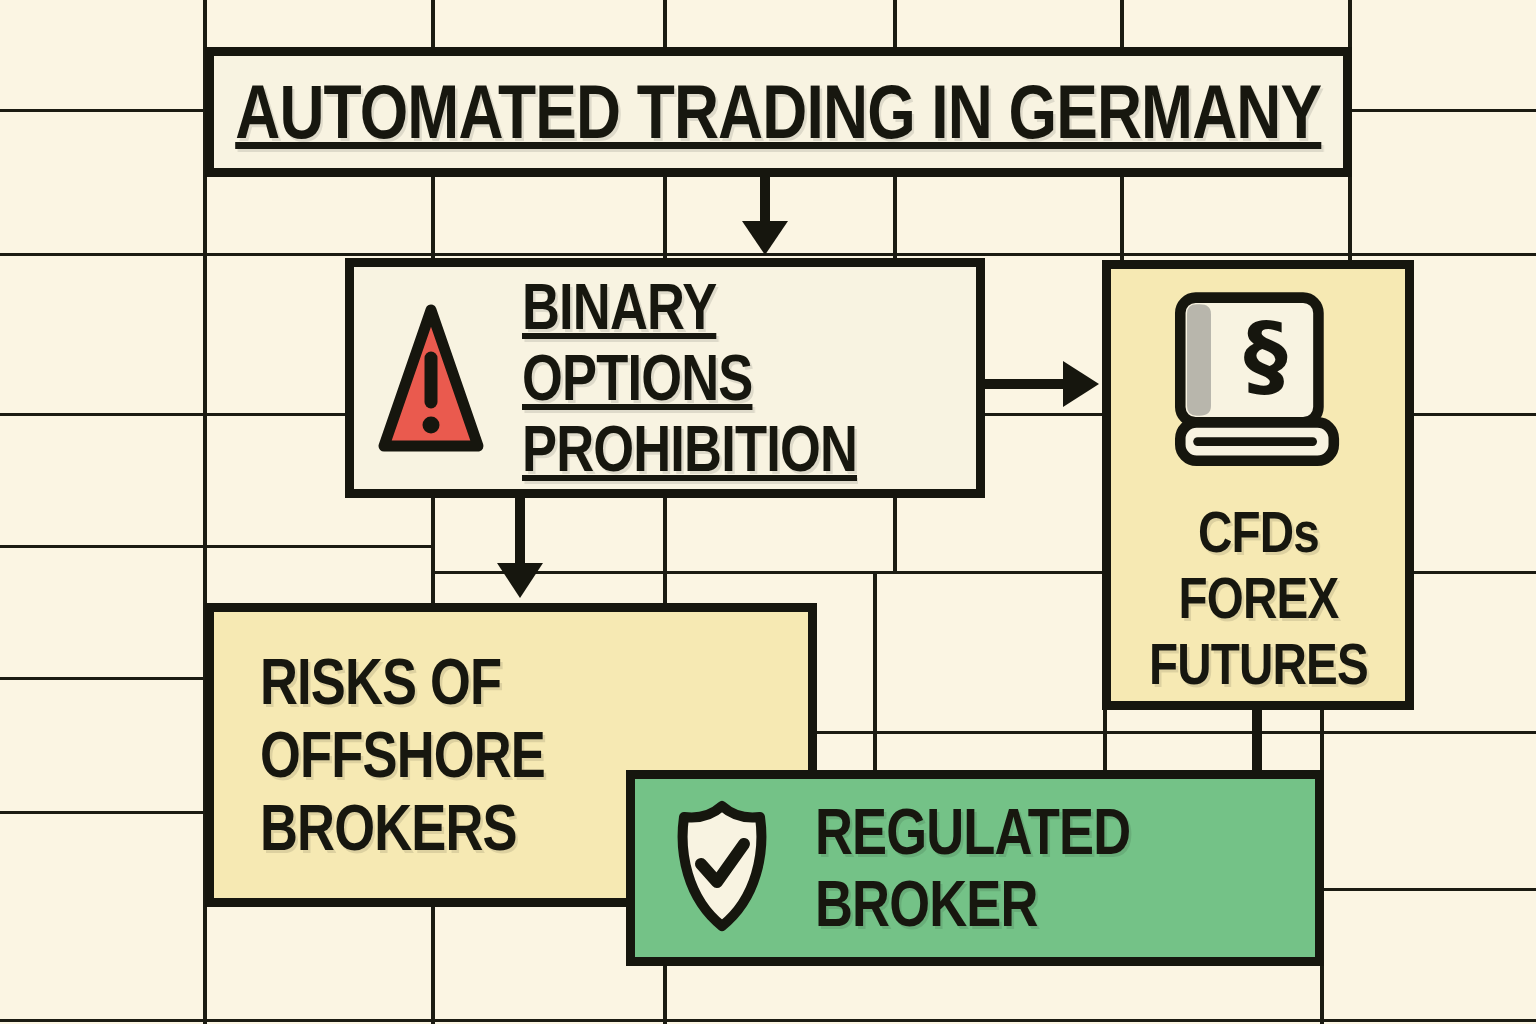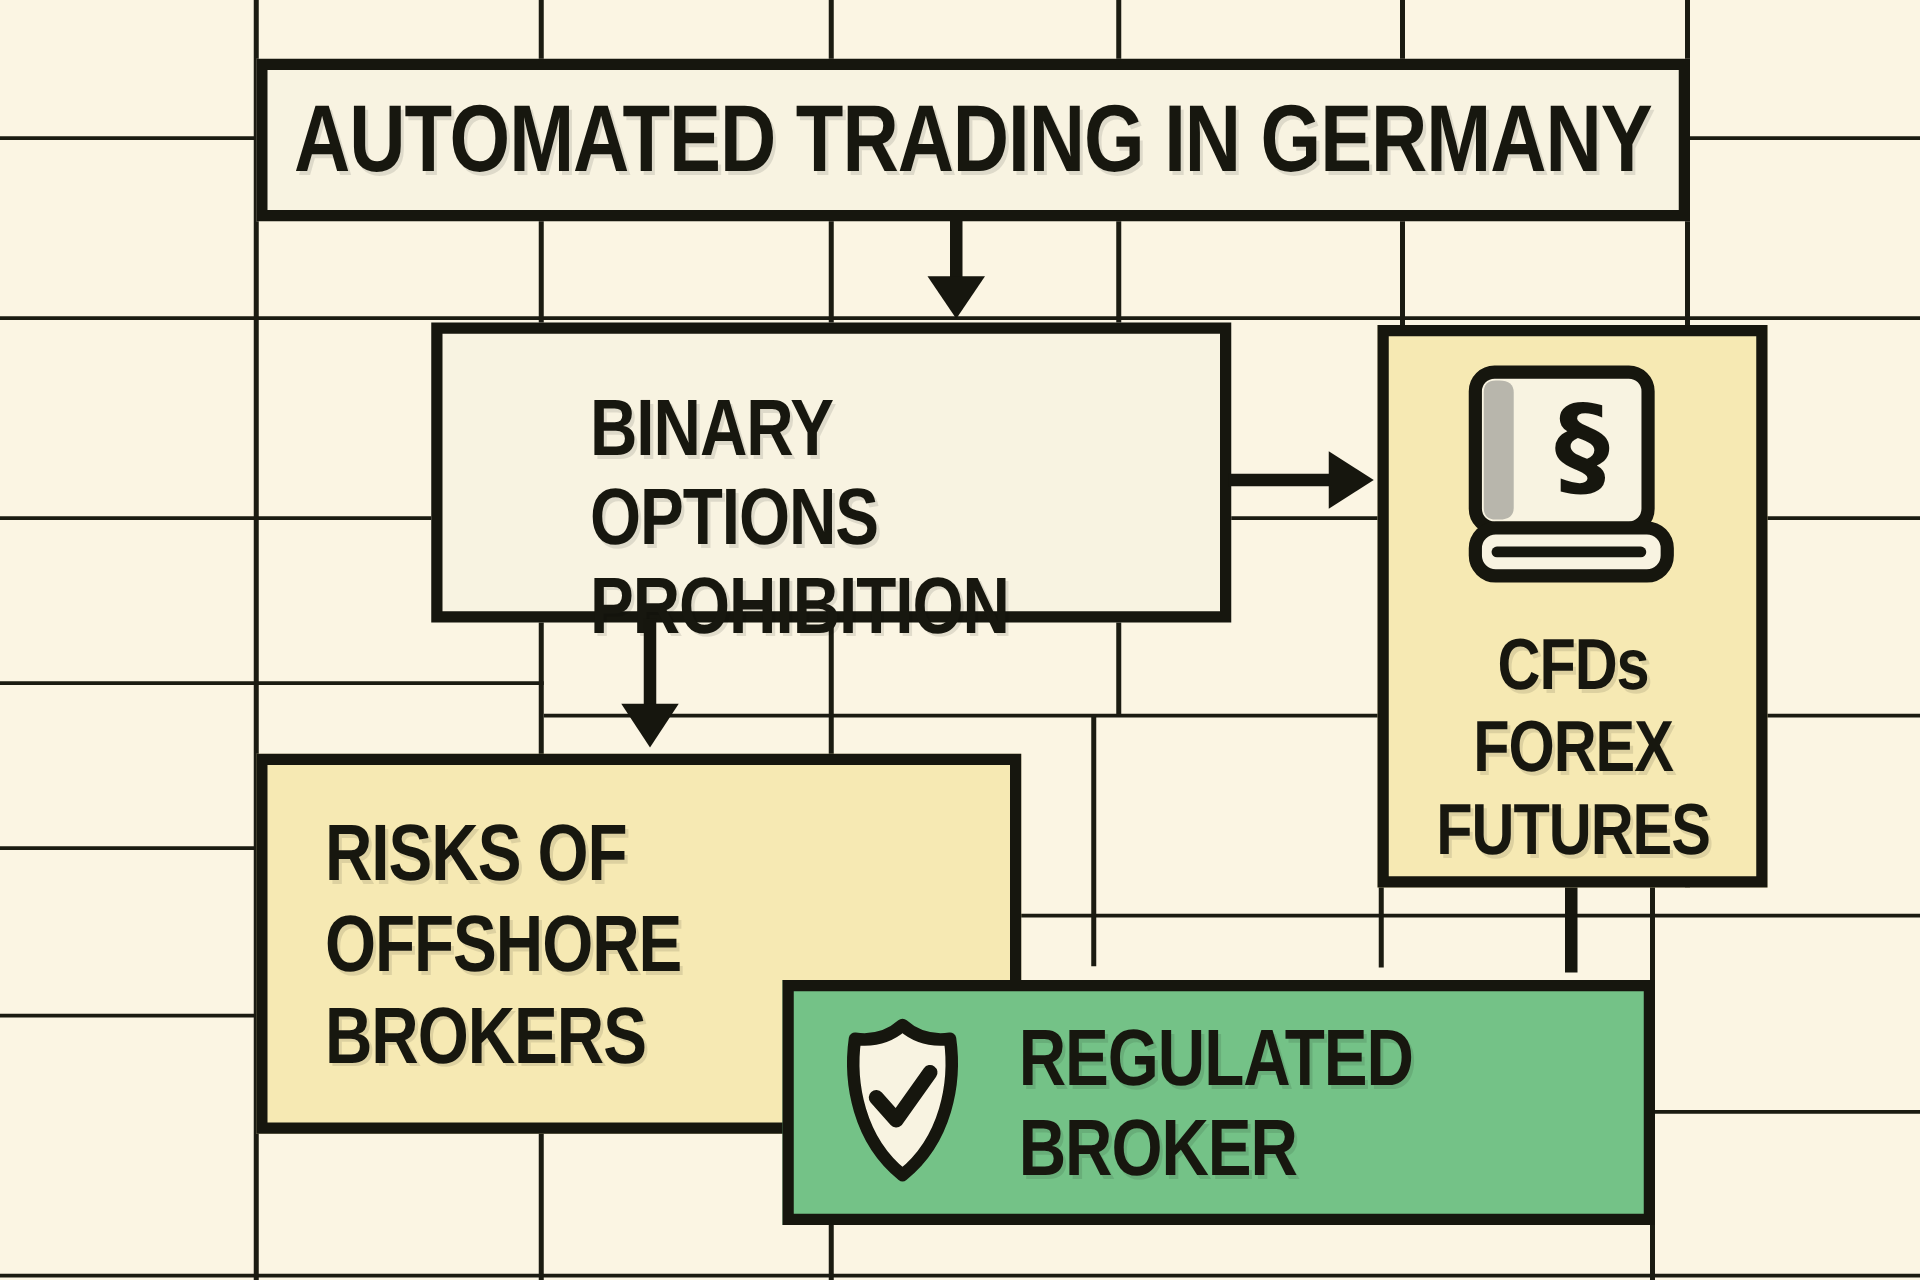--- a/index.html
+++ b/index.html
@@ -10,33 +10,33 @@
   }
   
   .gl{position:absolute;background:#1b1b12;}
   .gl.h{height:3px;}
   .gl.v{width:4px;}
   
   .node{
     position:absolute;border:9px solid #16160e;box-sizing:border-box;
     display:flex;color:#17170f;
   }
-  .cream{background:#f8f3e1;}
+  .cream{background:#f8f3e1;text-decoration:underline;}
   .yellow{background:#f6e9b3;}
-  .green{background:#74c287;margin-top:14px;}
+  .green{background:#74c287;}
   .label{
     font-weight:700;letter-spacing:-1px;
     transform:scaleX(0.82);transform-origin:left center;
     text-shadow:3px 3px 0 rgba(0,0,0,0.10);
     line-height:1;white-space:nowrap;
   }
   .label div{margin:0;}
   #title-box{left:205px;top:47px;width:1147px;height:130px;align-items:center;justify-content:center;}
   #title-box .label{font-size:76px;transform-origin:center;}
-  #binary-box{left:345px;top:258px;width:640px;height:240px;align-items:center;padding-left:22px;gap:36px;flex-direction:column;}
+  #binary-box{left:345px;top:258px;width:640px;height:240px;align-items:center;padding-left:22px;gap:36px;}
   #binary-box .label{font-size:64px;}
   #binary-box .label div{margin:7px 0;}
   #cfds-box{left:1102px;top:260px;width:312px;height:450px;flex-direction:column;align-items:center;padding-top:20px;}
   #cfds-box .label{font-size:58px;text-align:center;transform-origin:center;margin-top:16px;}
   #cfds-box .label div{margin:8px 0;}
   #risks-box{left:205px;top:603px;width:612px;height:304px;flex-direction:column;justify-content:center;padding-left:46px;}
   #risks-box .label{font-size:64px;}
   #risks-box .label div{margin:9px 0;}
   #regulated-box{left:626px;top:770px;width:698px;height:196px;align-items:center;padding-left:34px;gap:40px;z-index:3;}
   #regulated-box .label{font-size:64px;}

